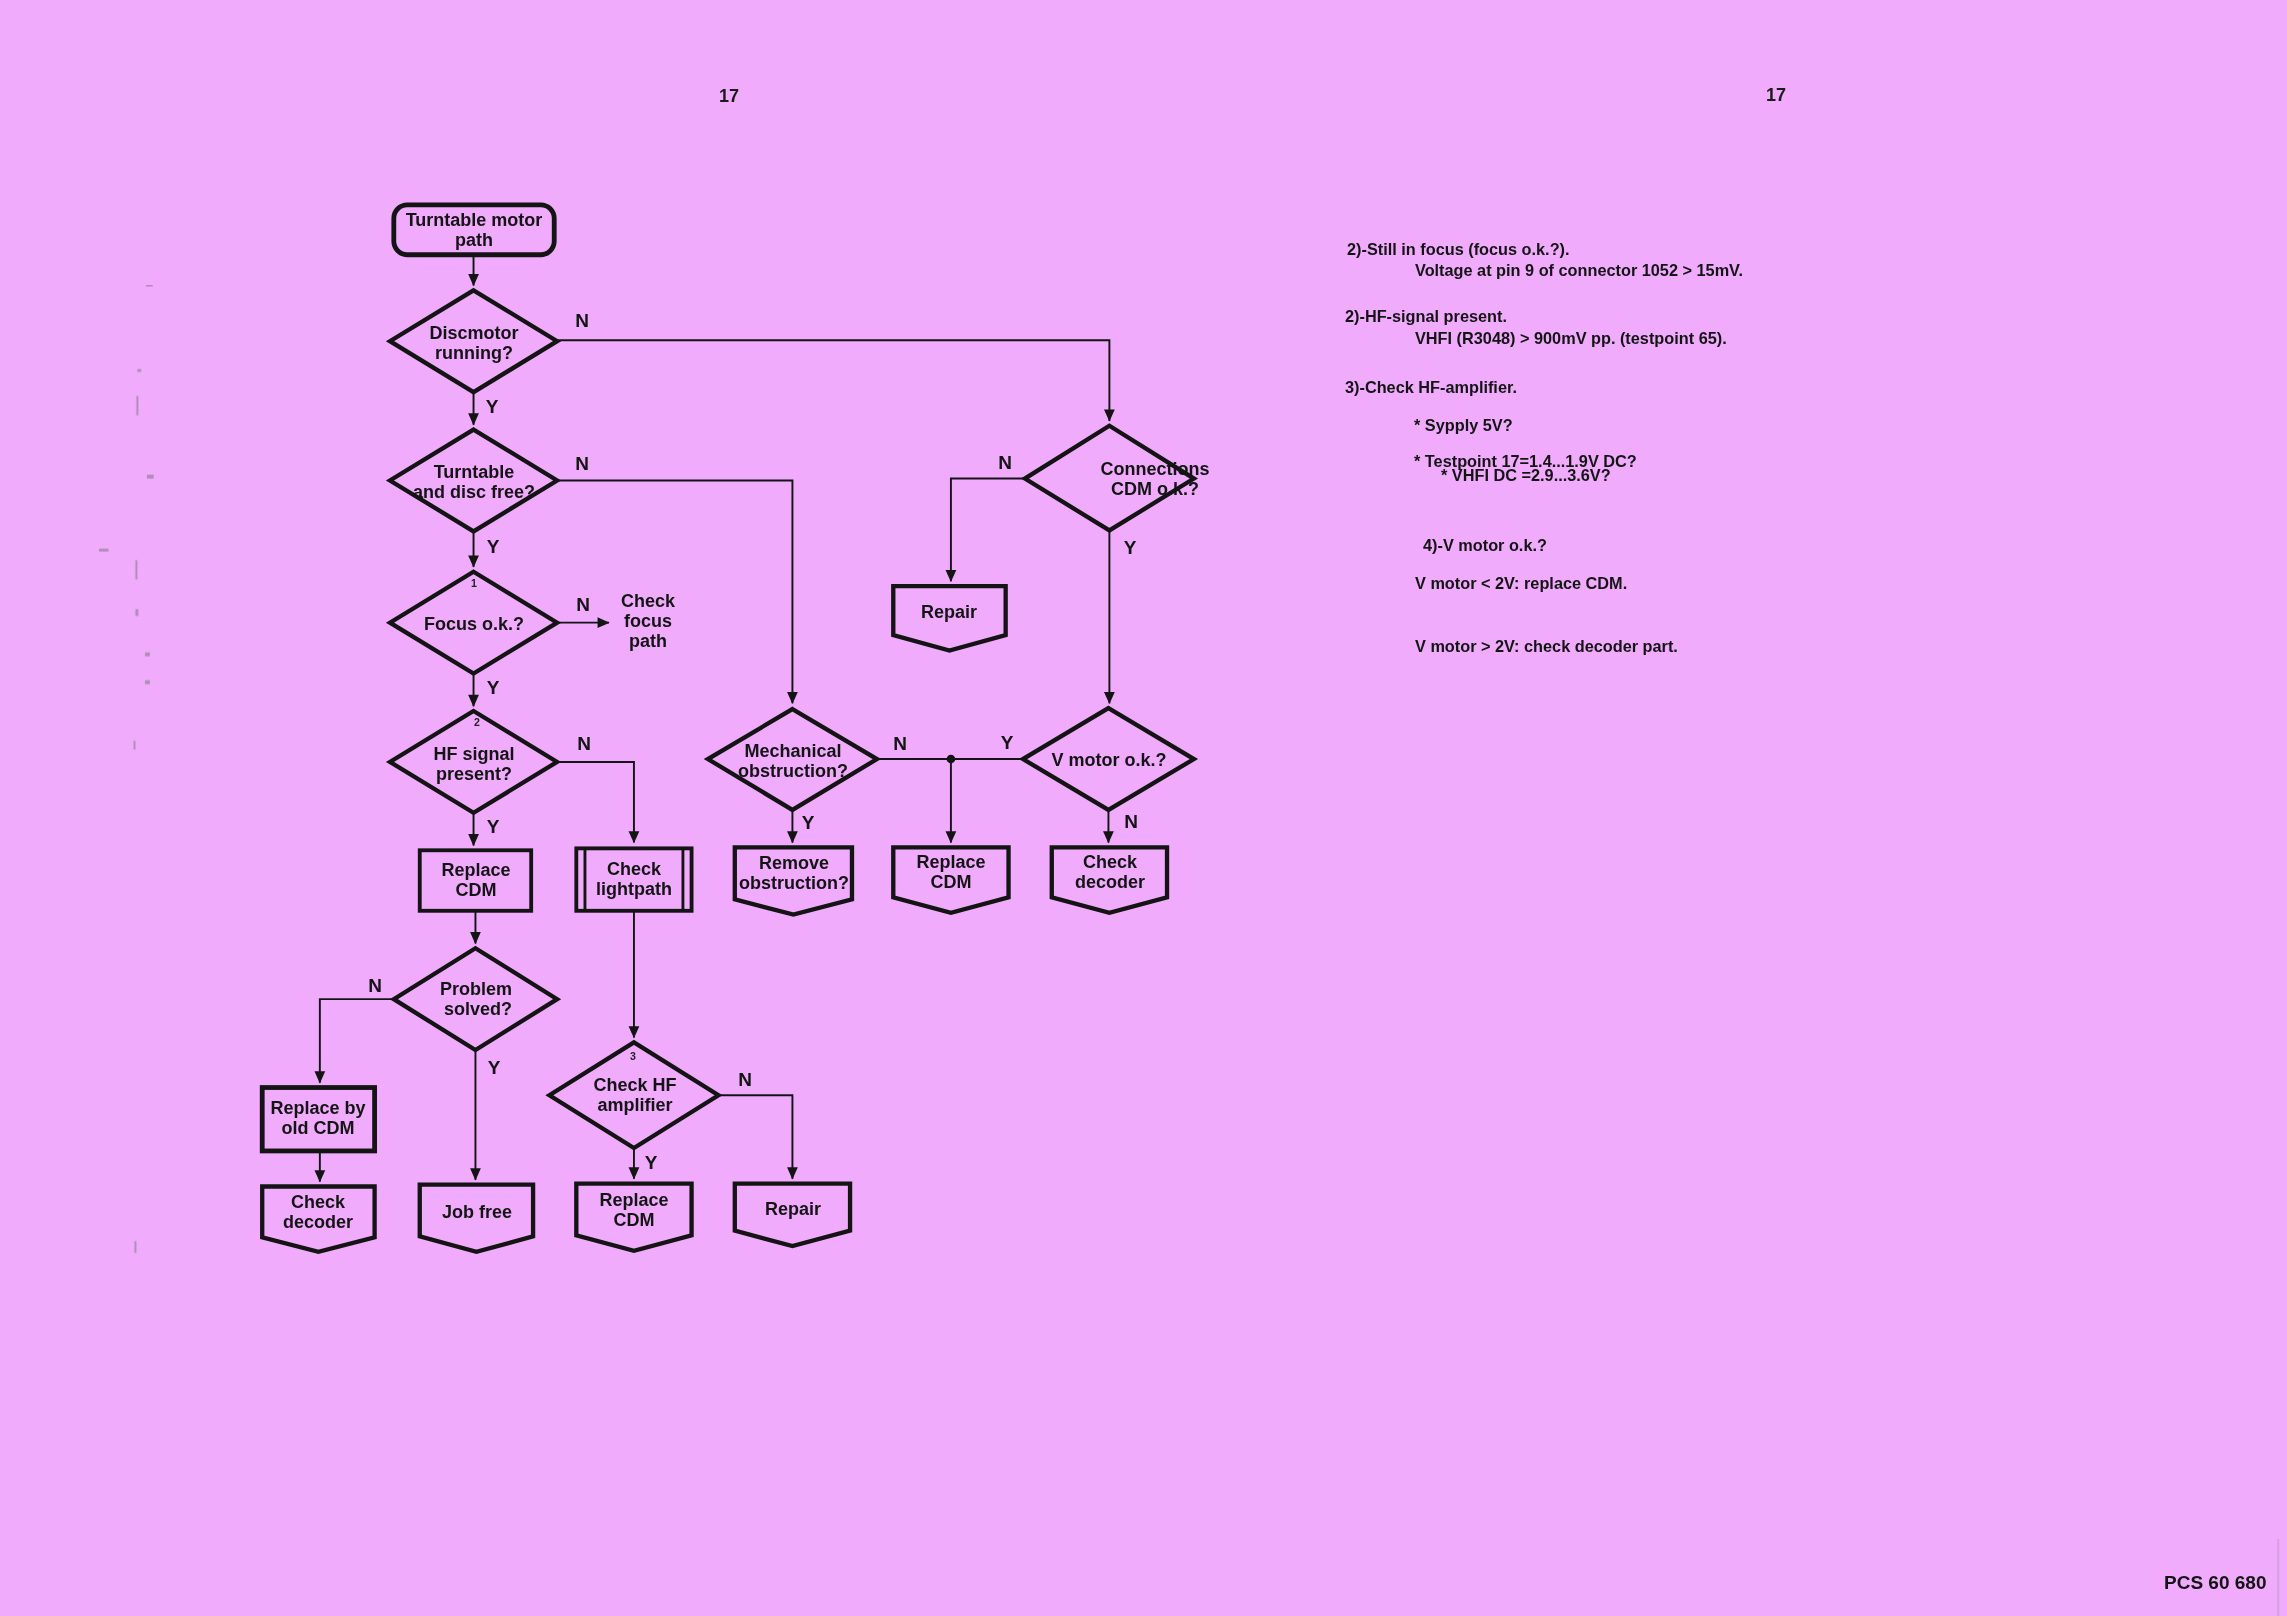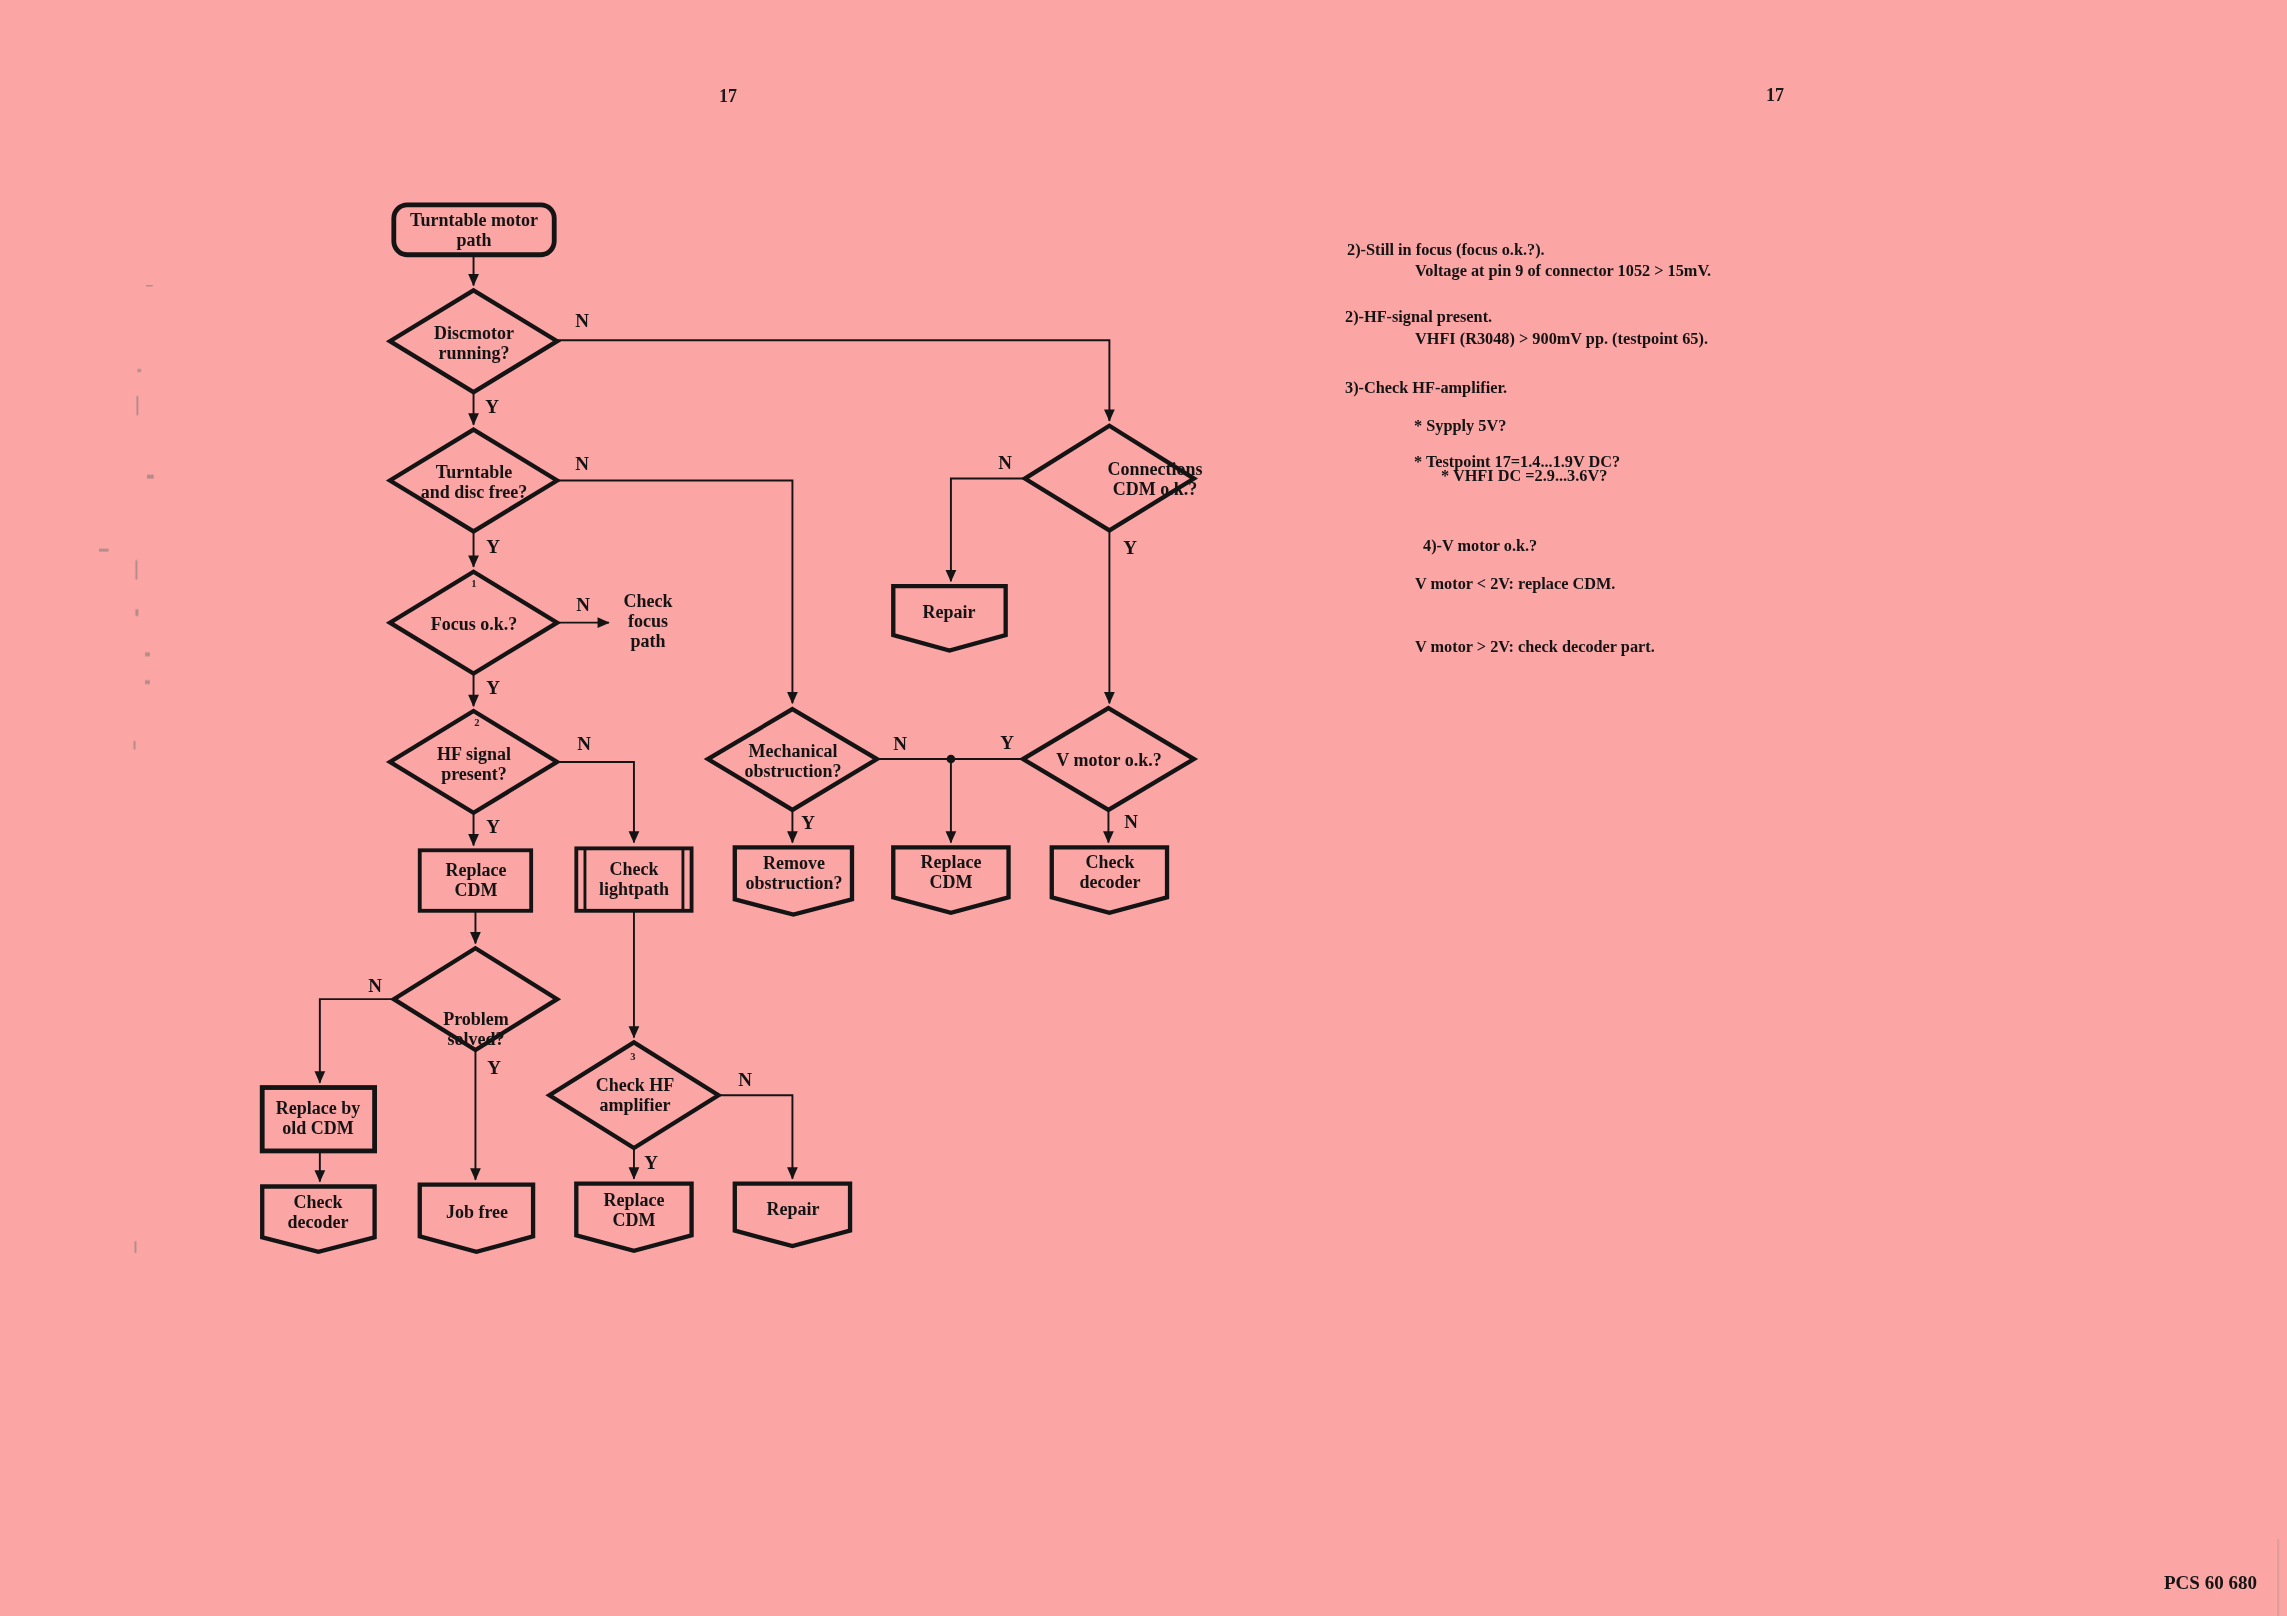--- a/index.html
+++ b/index.html
@@ -1,17 +1,17 @@
 <!DOCTYPE html>
 <html><head>
 <meta charset="utf-8">
 <style>
   html,body{margin:0;padding:0;background:#ffffff;}
-  #page{position:relative;width:2287px;height:1617px;background:#fca5a5;overflow:hidden;
-        font-family:Liberation Serif, serif;color:#111;}
+  #page{position:relative;width:2287px;height:1617px;background:#f0abfc;overflow:hidden;
+        font-family:Liberation Sans, sans-serif;color:#111;}
   svg{position:absolute;left:0;top:0;}
   .node-label{position:absolute;transform:translate(-50%,-50%);font-weight:bold;
               font-size:18px;line-height:20px;text-align:center;white-space:pre-line;color:#141414;}
   .free-label{position:absolute;transform:translate(-50%,-50%);font-weight:bold;
               font-size:18px;line-height:20px;text-align:center;white-space:pre-line;color:#141414;}
   .edge-label{position:absolute;transform:translate(-50%,-50%);font-weight:bold;
               font-size:19px;color:#141414;}
   .sup-label{position:absolute;transform:translate(-50%,-50%);font-weight:bold;
              font-size:10.6px;color:#222;}
   .note{position:absolute;font-weight:bold;font-size:16.3px;white-space:nowrap;color:#141414;}
@@ -116,21 +116,21 @@
   <div class="free-label" style="left:648px;top:621px;">Check
 focus
 path</div>
   <div class="node-label" style="left:474px;top:764px;">HF signal
 present?</div>
   <div class="sup-label" style="left:477px;top:722px;">2</div>
   <div class="node-label" style="left:476px;top:880px;">Replace
 CDM</div>
   <div class="node-label" style="left:634px;top:879px;">Check
 lightpath</div>
-  <div class="node-label" style="left:476px;top:1029px;">Problem
+  <div class="node-label" style="left:476px;top:999px;text-align:right;">Problem
 solved?</div>
   <div class="node-label" style="left:318px;top:1118px;">Replace by
 old CDM</div>
   <div class="node-label" style="left:318px;top:1212px;">Check
 decoder</div>
   <div class="node-label" style="left:477px;top:1212px;">Job free</div>
   <div class="node-label" style="left:635px;top:1095px;">Check HF
 amplifier</div>
   <div class="sup-label" style="left:633px;top:1056px;">3</div>
   <div class="node-label" style="left:634px;top:1210px;">Replace

